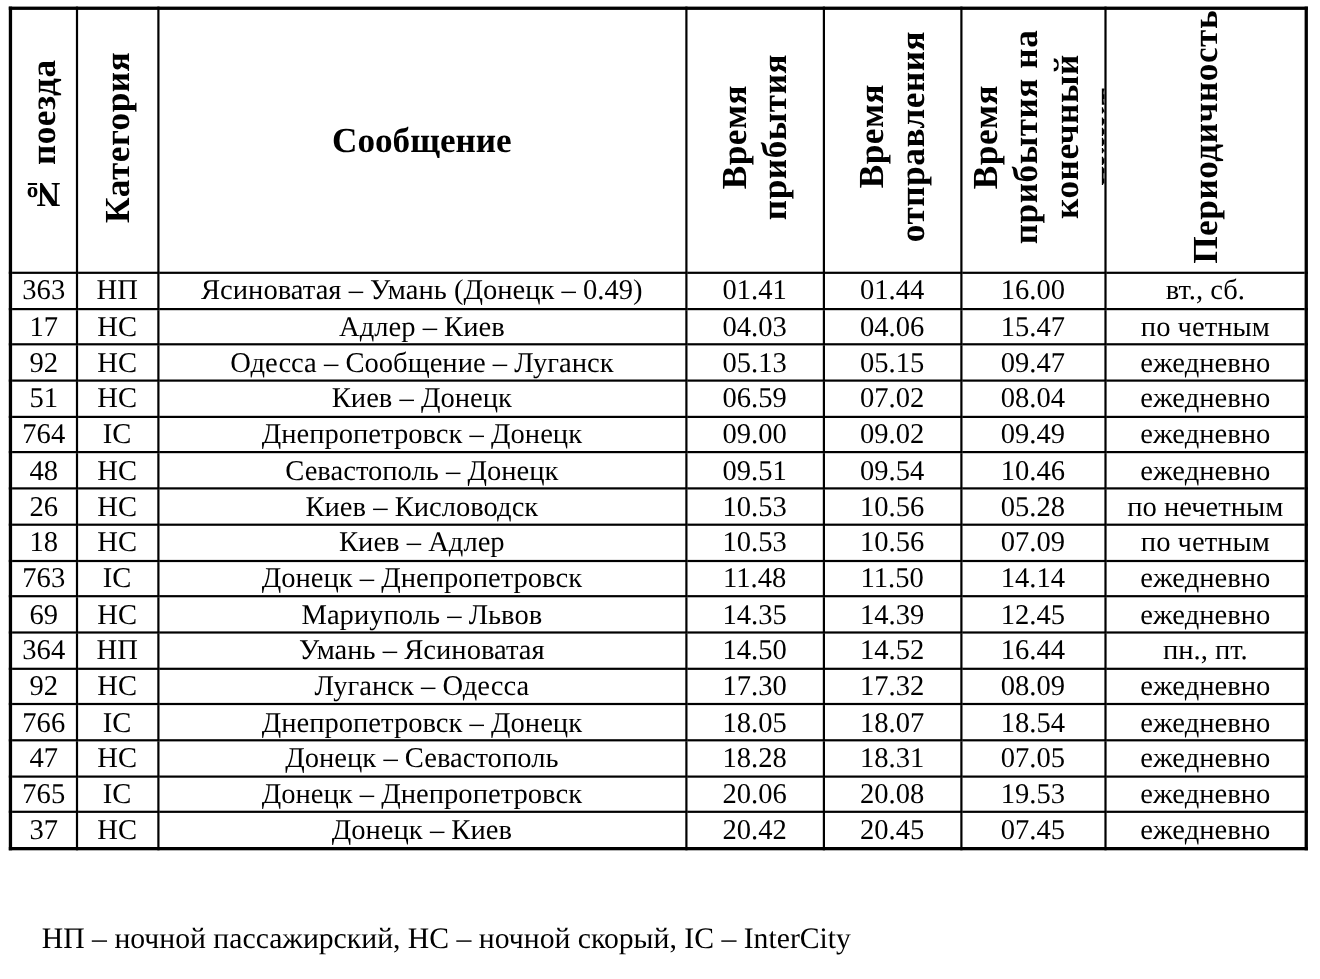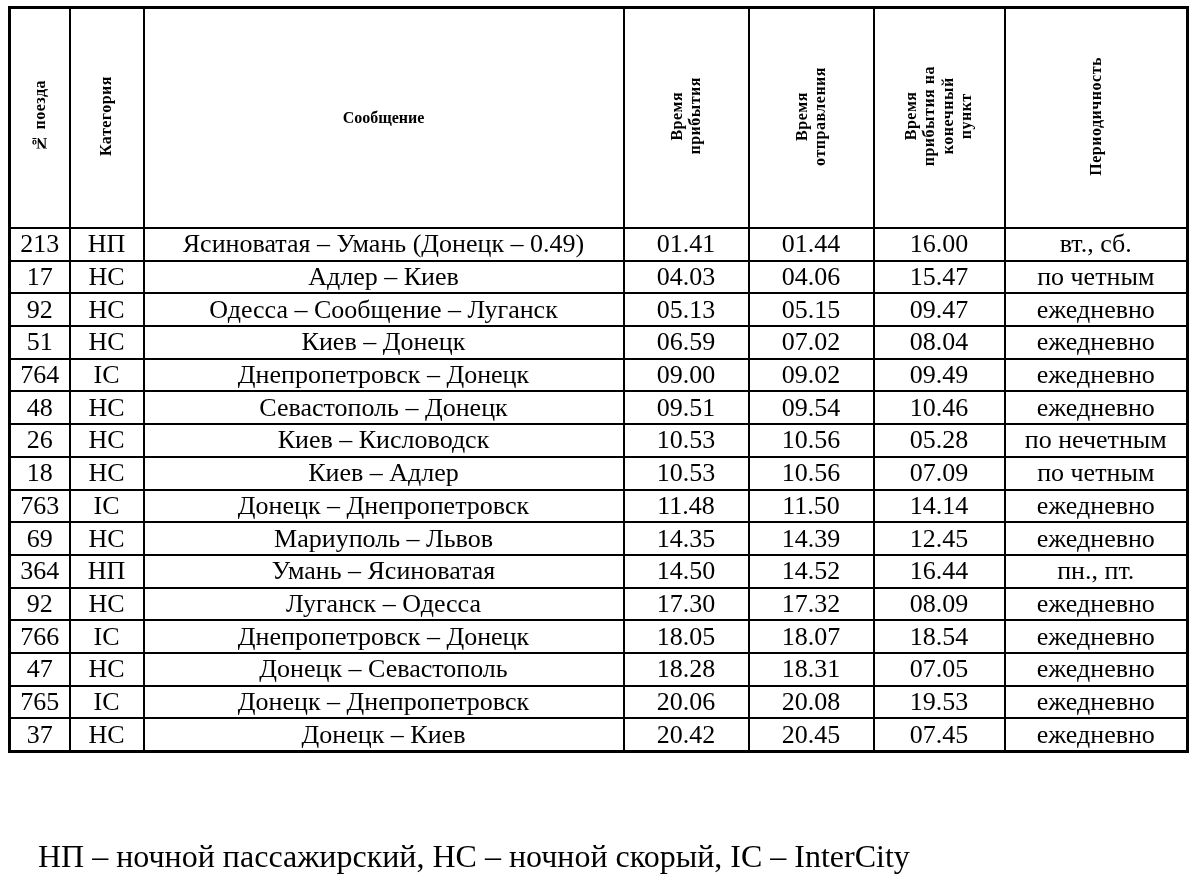--- a/index.html
+++ b/index.html
@@ -32,42 +32,42 @@
   table.timetable td {
     border: 2px solid #000000;
     padding: 0 2px;
     text-align: center;
     vertical-align: middle;
     overflow: hidden;
   }
   table.timetable thead th {
     height: 218px;
     font-weight: bold;
-    font-size: 16px;
+    font-size: 32px;
     line-height: 1.1;
   }
   .vtext {
     display: inline-block;
     writing-mode: vertical-rl;
     transform: rotate(180deg);
     white-space: pre-line;
     line-height: 1.15;
     letter-spacing: 0.5px;
   }
   table.timetable tbody td {
     height: 30.7px;
     font-size: 26px;
     line-height: 1;
     white-space: nowrap;
   }
   .footnote {
     position: absolute;
     left: 38px;
     top: 838px;
-    font-size: 32px;
+    font-size: 27px;
     white-space: nowrap;
   }
 </style>
 </head>
 <body>
 
 <div class="page">
 
   <table class="timetable">
     <colgroup>
@@ -90,21 +90,21 @@
 отправления</span></th>
         <th><span class="vtext">Время
 прибытия на
 конечный
 пункт</span></th>
         <th><span class="vtext">Периодичность</span></th>
       </tr>
     </thead>
     <tbody>
         <tr>
-          <td>213</td>
+          <td>363</td>
           <td>НП</td>
           <td>Ясиноватая – Умань (Донецк – 0.49)</td>
           <td>01.41</td>
           <td>01.44</td>
           <td>16.00</td>
           <td>вт., сб.</td>
         </tr>
         <tr>
           <td>17</td>
           <td>НС</td>

